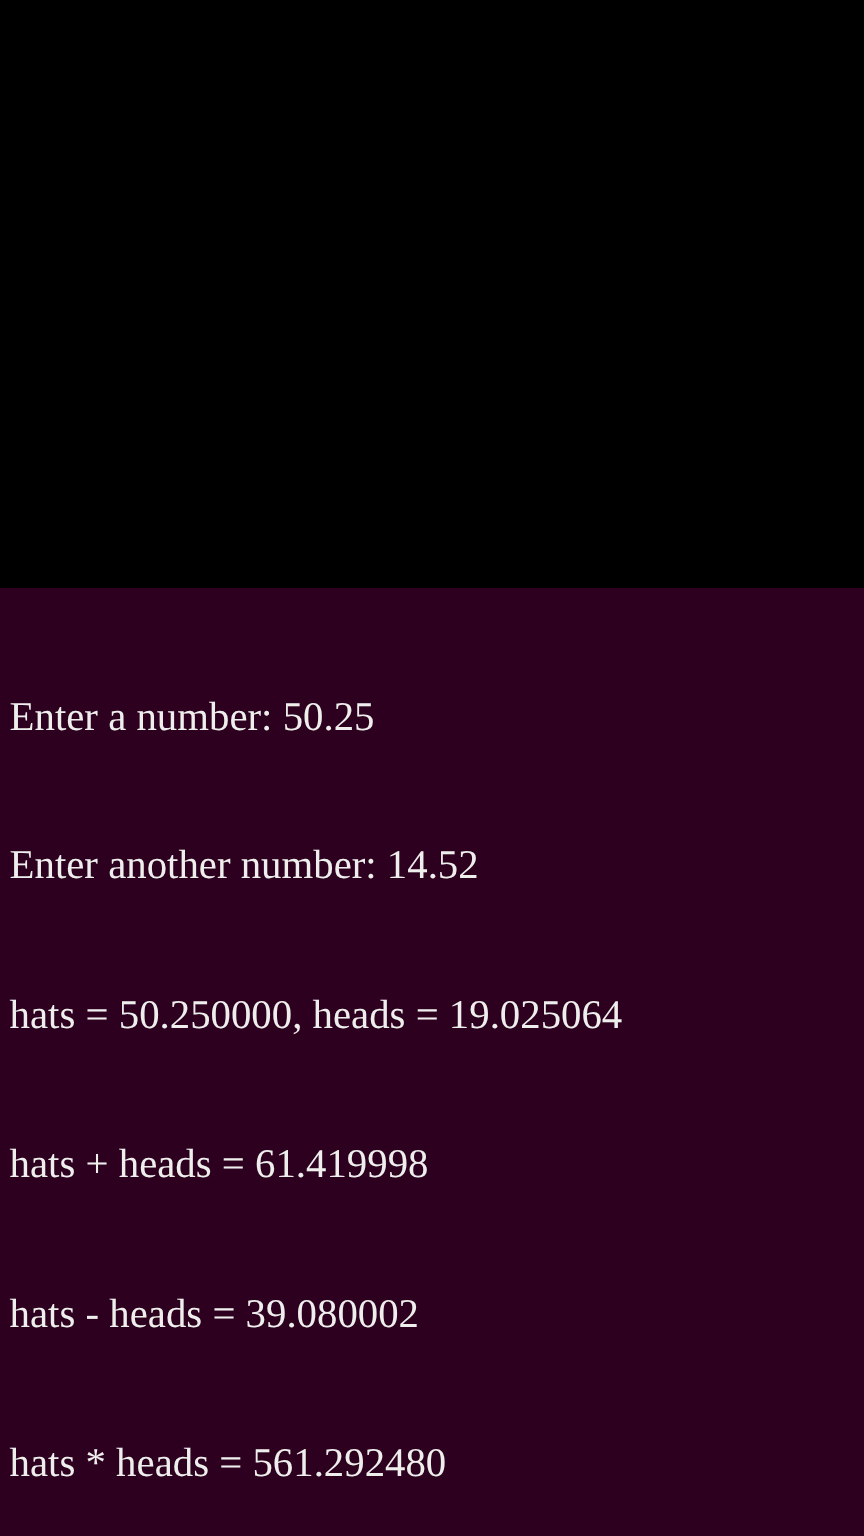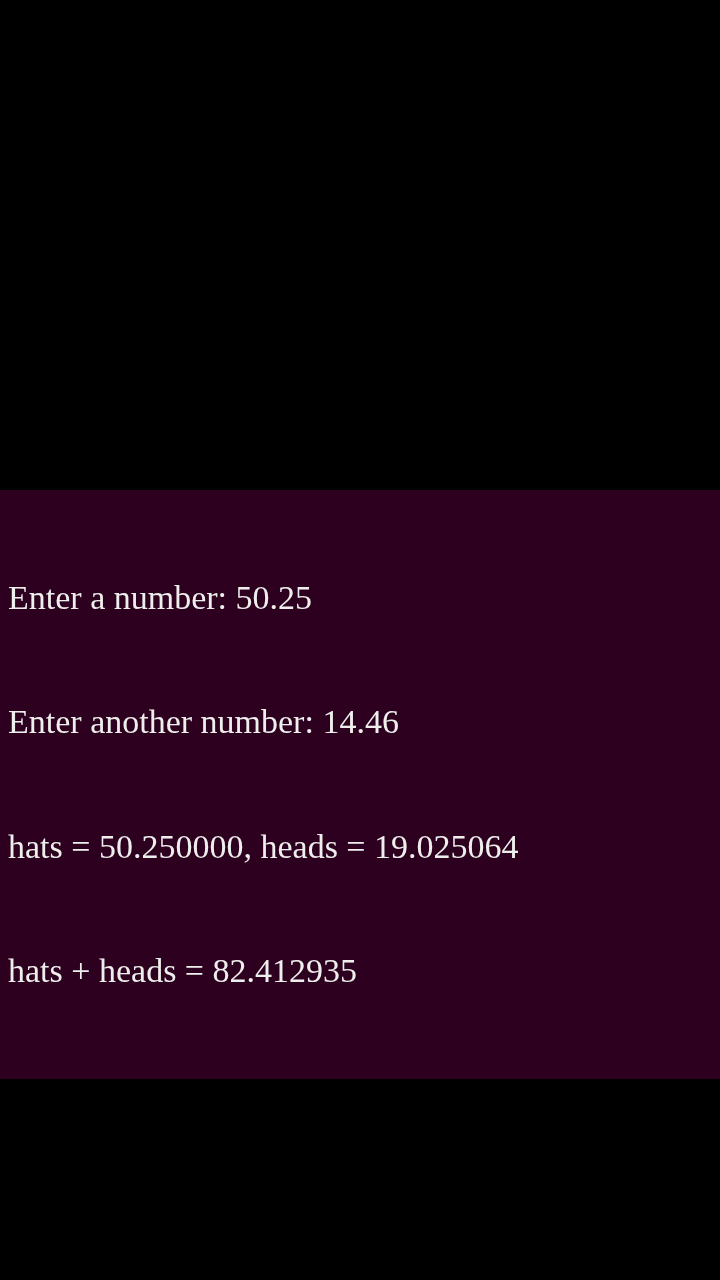--- a/index.html
+++ b/index.html
@@ -31,17 +31,19 @@
     .terminal-line {
       display: block;
       font-family: Liberation Serif, serif;
     }
   </style>
 </head>
 <body>
 
 <div class="terminal-output">
   <span class="terminal-line">Enter a number: 50.25</span>
-  <span class="terminal-line">Enter another number: 14.46</span>
+  <span class="terminal-line">Enter another number: 14.52</span>
   <span class="terminal-line">hats = 50.250000, heads = 19.025064</span>
-  <span class="terminal-line">hats + heads = 82.412935</span>
+  <span class="terminal-line">hats + heads = 61.419998</span>
+  <span class="terminal-line">hats - heads = 39.080002</span>
+  <span class="terminal-line">hats * heads = 561.292480</span>
   
 </div>
 
 </body></html>

